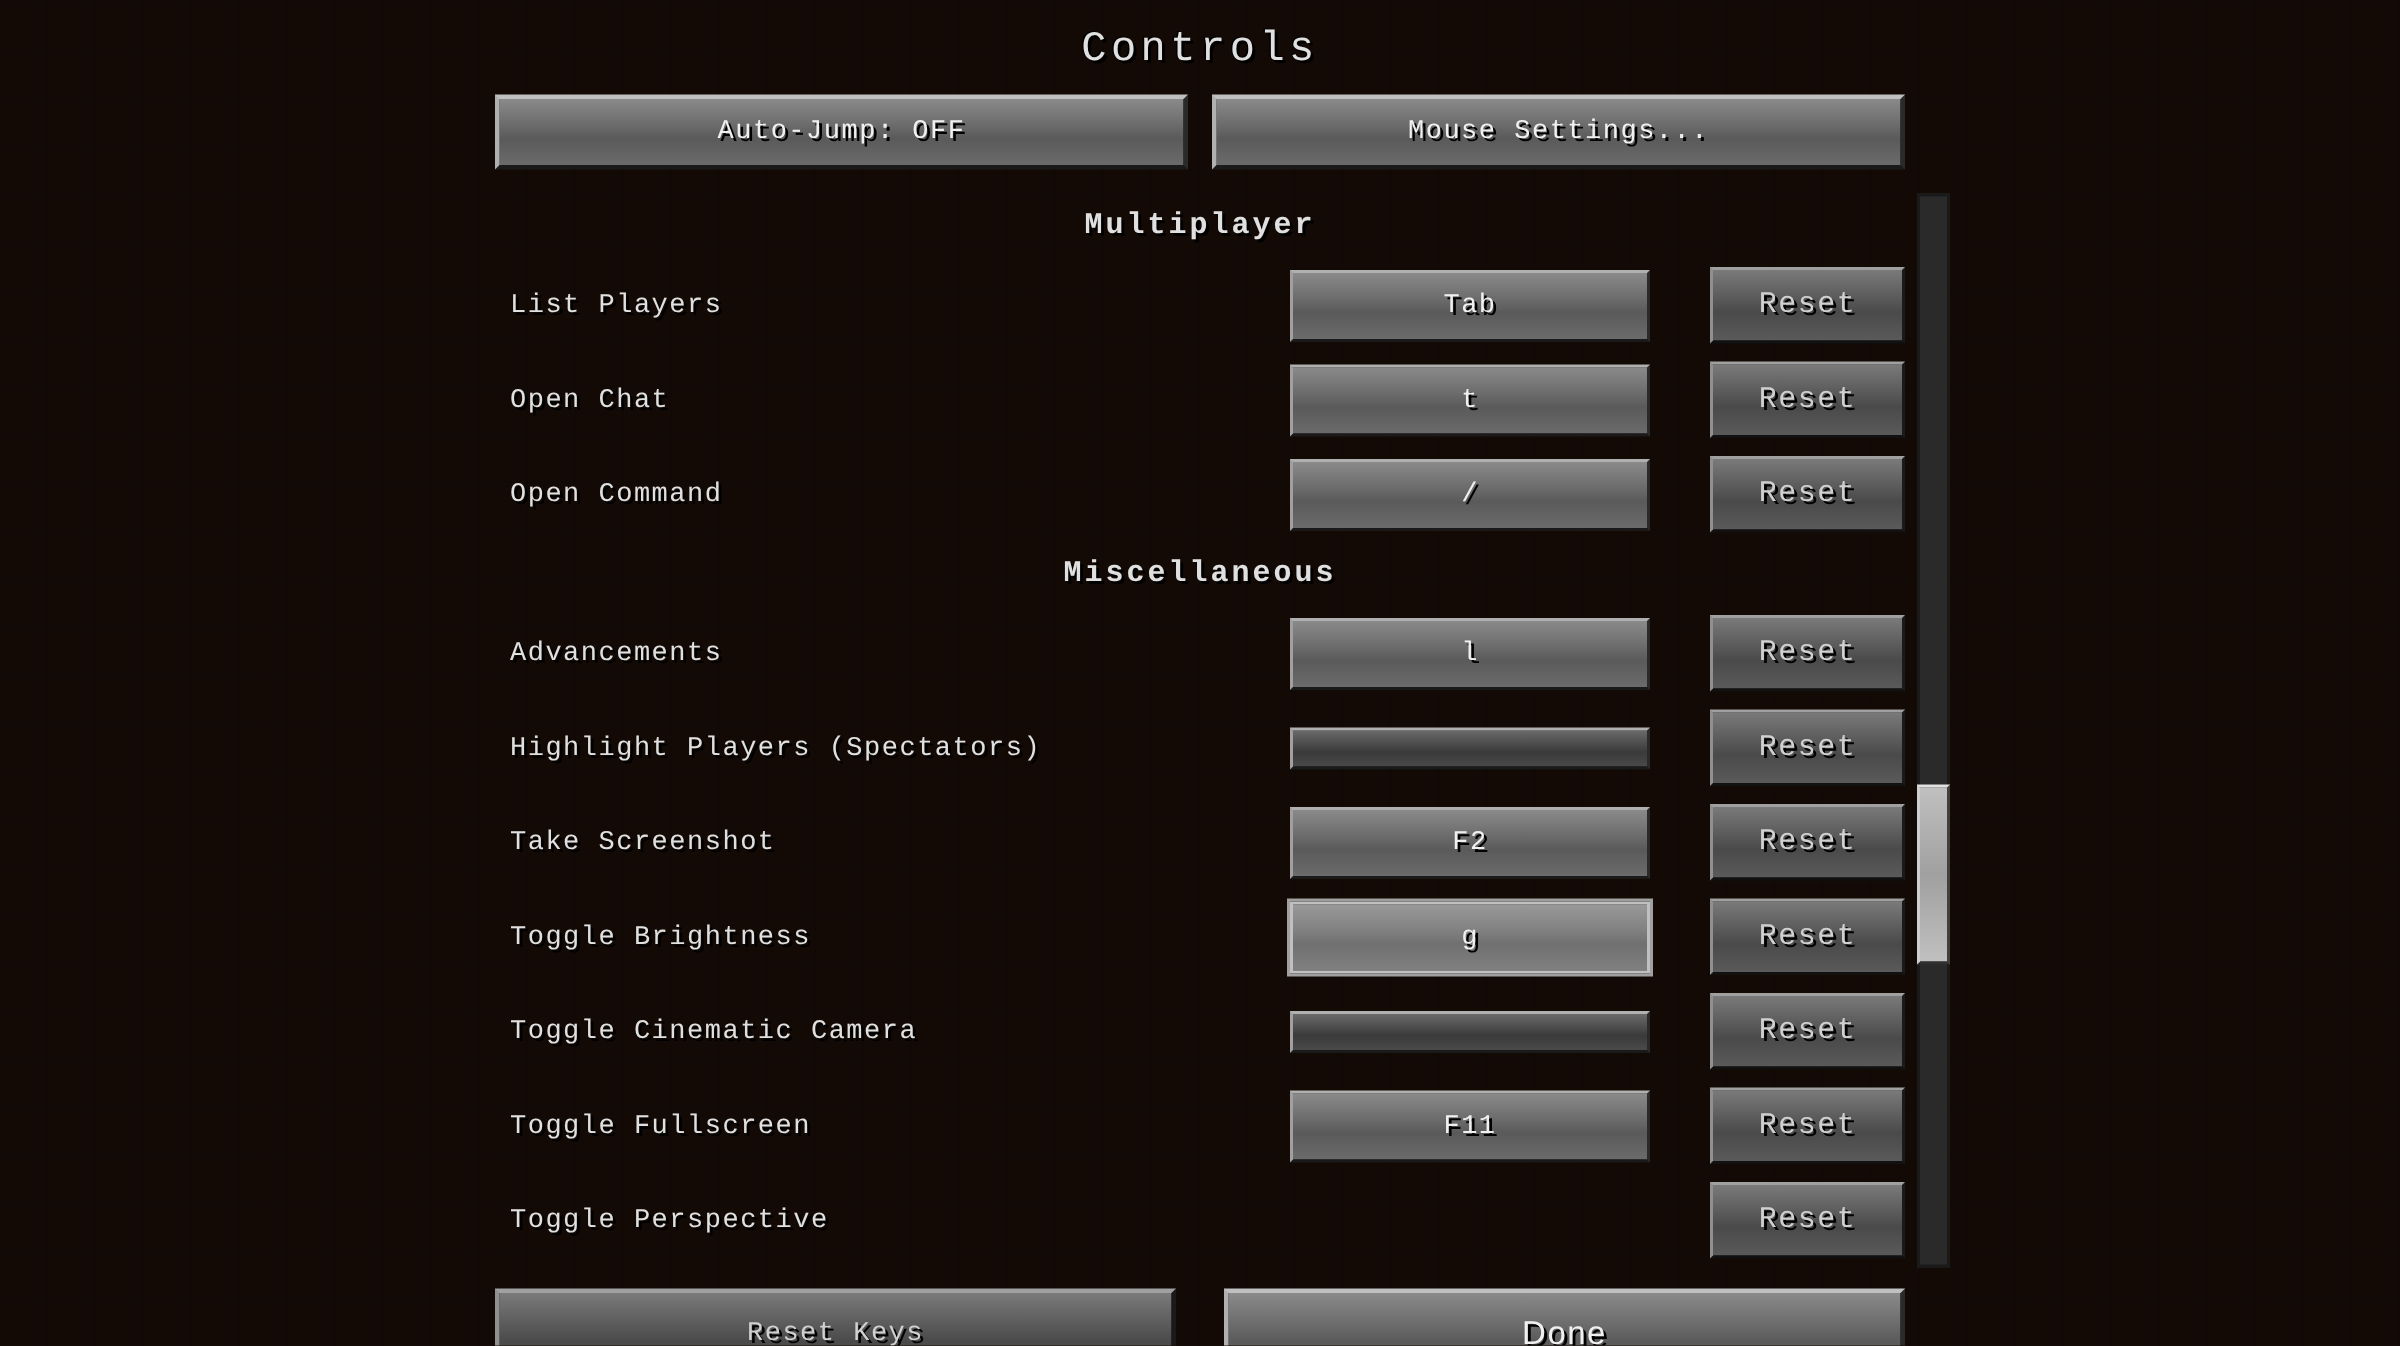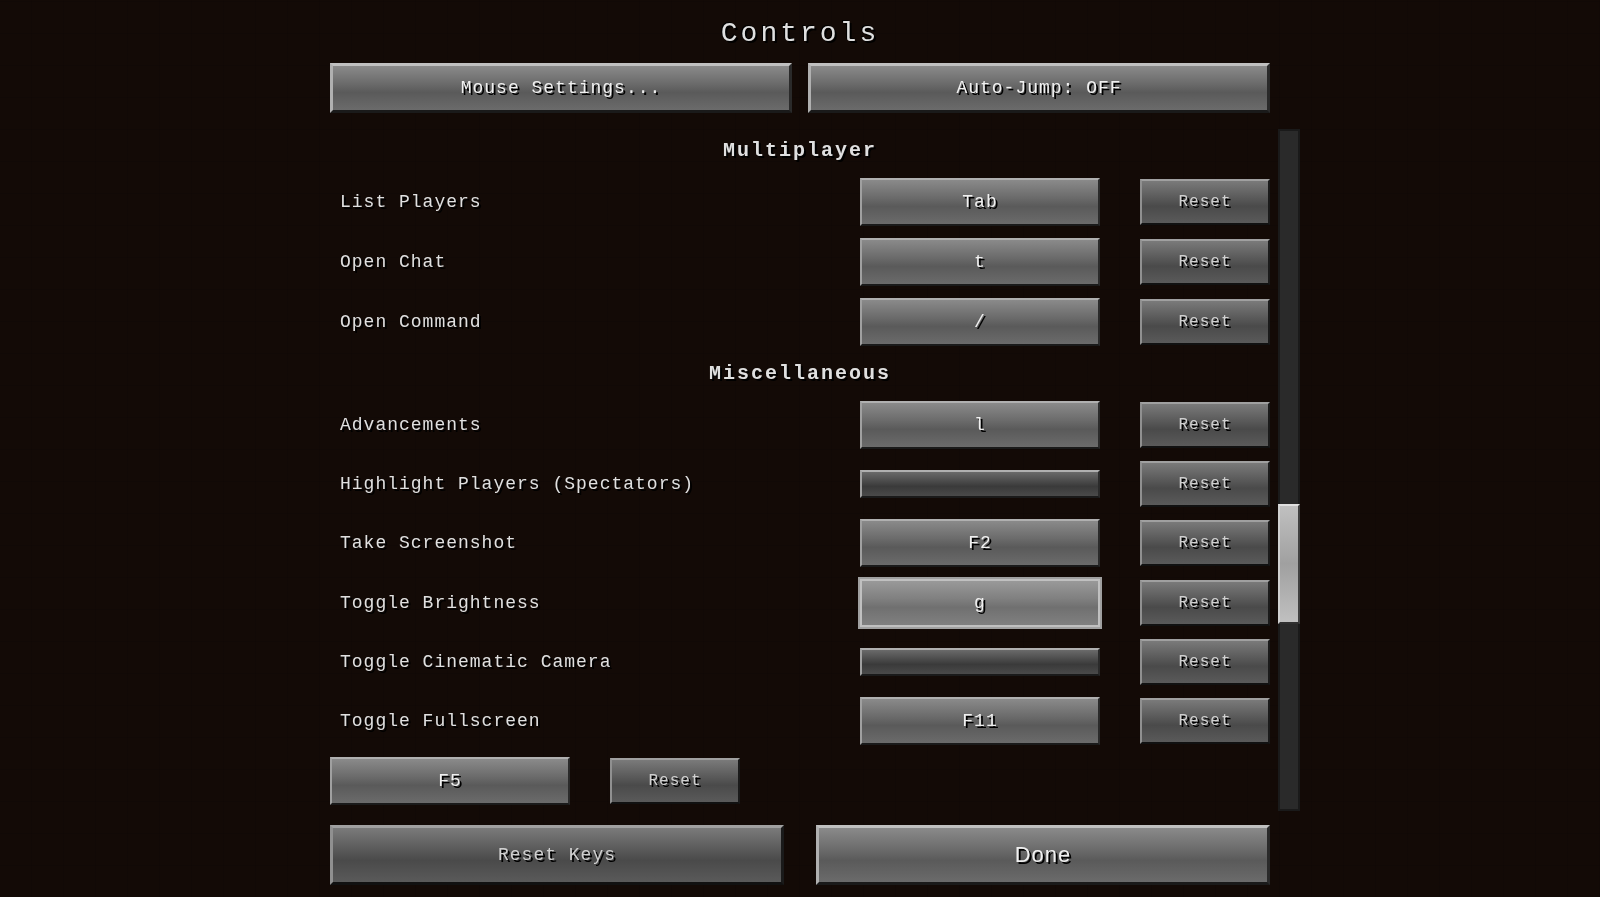--- a/index.html
+++ b/index.html
@@ -171,21 +171,21 @@
       width: 130px;
       padding: 12px 10px;
       background: linear-gradient(180deg, #7a7a7a 0%, #5a5a5a 40%, #4a4a4a 60%, #5a5a5a 100%);
       border: none;
       border-top: 2px solid #a0a0a0;
       border-left: 2px solid #909090;
       border-right: 2px solid #1a1a1a;
       border-bottom: 2px solid #111;
       color: #d0d0d0;
       font-family: 'Courier New', monospace;
-      font-size: 16px;
+      font-size: 20px;
       letter-spacing: 1px;
       cursor: pointer;
       text-shadow: 2px 2px 0px #000;
       text-align: center;
     }
 
     .scrollbar-track {
       position: absolute;
       right: -30px;
       top: 0;
@@ -252,22 +252,22 @@
     }
   </style>
 </head>
 <body>
 
 <div class="container">
 
   <div class="title">Controls</div>
 
   <div class="top-buttons">
+    <button class="mc-button">Auto-Jump: OFF</button>
     <button class="mc-button">Mouse Settings...</button>
-    <button class="mc-button">Auto-Jump: OFF</button>
   </div>
 
   <div class="scroll-area">
     <div class="scroll-content">
 
       <div class="section-divider">
         <span class="section-title">Multiplayer</span>
       </div>
 
       <div class="control-row">
@@ -322,21 +322,21 @@
         <button class="reset-btn">Reset</button>
       </div>
 
       <div class="control-row">
         <span class="control-label">Toggle Fullscreen</span>
         <button class="control-key-btn">F11</button>
         <button class="reset-btn">Reset</button>
       </div>
 
       <div class="control-row">
-        <button class="control-key-btn">F5</button>
+        <span class="control-label">Toggle Perspective</span>
         <button class="reset-btn">Reset</button>
       </div>
 
     </div>
 
     <div class="scrollbar-track"></div>
     <div class="scrollbar-thumb"></div>
   </div>
 
   <div class="bottom-buttons">

